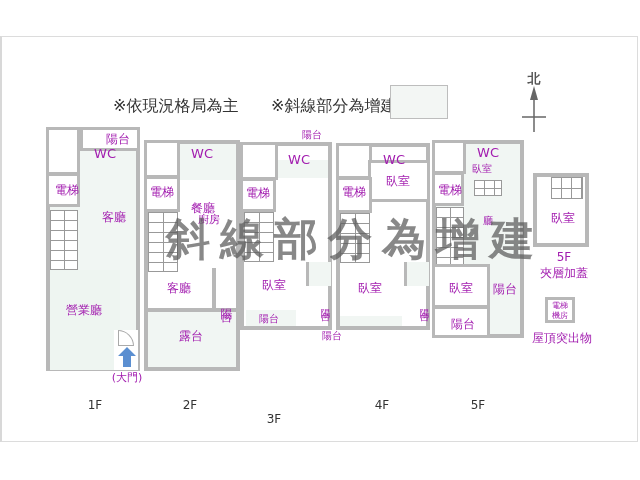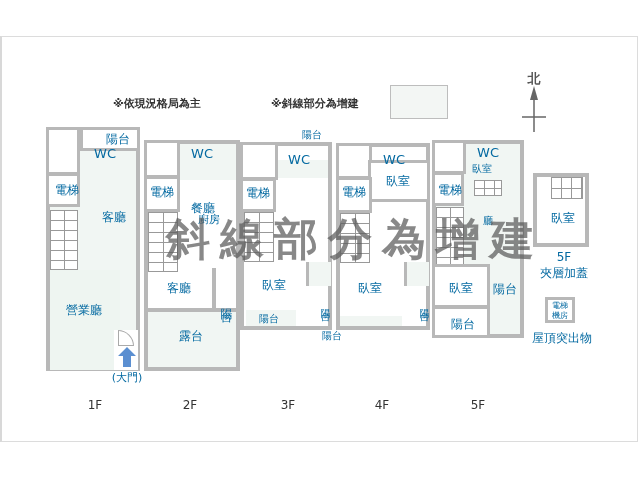--- a/index.html
+++ b/index.html
@@ -1,26 +1,26 @@
 <!DOCTYPE html>
 <html><head>
 <meta charset="utf-8">
 <style>
   html, body { margin:0; padding:0; background:#ffffff; }
   body { width:640px; height:480px; position:relative; overflow:hidden; font-family:"DejaVu Sans", sans-serif; color:#333; }
   .frame { position:absolute; left:0; top:36px; width:638px; height:406px; border:1px solid #dcdcdc; border-left:2px solid #d8d8d8; background:#fff; box-sizing:border-box; }
   .abs { position:absolute; }
-  .note { font-size:11px; color:#333; white-space:nowrap;font-weight:bold; }
+  .note { font-size:16px; color:#333; white-space:nowrap; }
   .legend-box { position:absolute; left:390px; top:85px; width:58px; height:34px; border:1px solid #bdbdbd; background:#f3f6f4; box-sizing:border-box; }
   .north { position:absolute; left:522px; top:70px; width:24px; height:64px; }
   .north-label { position:absolute; left:0; top:0; width:24px; text-align:center; font-size:13px; font-weight:bold; color:#555; }
   .wall { position:absolute; border:4px solid #b8b8b8; box-sizing:border-box; background:transparent; }
   .fill { position:absolute; background:#f1f6f3; }
   .inner { position:absolute; border:3px solid #b8b8b8; box-sizing:border-box; background:#fff; }
-  .room-label { position:absolute; font-size:12px; color:#0369a1; white-space:nowrap; transform:translate(-50%,-50%); }
+  .room-label { position:absolute; font-size:12px; color:#a21caf; white-space:nowrap; transform:translate(-50%,-50%); }
   .room-label.small { font-size:10px; }
   .wc { font-size:13px;margin-left:40px; }
   .vert { writing-mode:vertical-rl; text-orientation:upright; letter-spacing:2px; }
   .stairs { position:absolute; background-image:repeating-linear-gradient(to bottom, #fff 0, #fff 9px, #999 9px, #999 10px); border:1px solid #999; box-sizing:border-box; }
   .stairs.h { background-image:repeating-linear-gradient(to right, #fff 0, #fff 9px, #999 9px, #999 10px); }
   .stairs::after { content:""; position:absolute; left:50%; top:0; bottom:0; border-left:1px solid #999; }
   .stairs.h::after { left:0; right:0; top:50%; bottom:auto; border-left:none; border-top:1px solid #999; }
   .floor-label { position:absolute; top:398px; font-size:12px; color:#333; transform:translateX(-50%); }
   .door-arc { position:absolute; border:1px solid #aaa; border-radius:0 100% 0 0; box-sizing:border-box; }
   .watermark { position:absolute; left:166px; top:210px; font-size:44px; font-weight:bold; color:rgba(90,90,90,0.72); letter-spacing:10px; white-space:nowrap; font-family:"DejaVu Sans", sans-serif; }
@@ -92,21 +92,21 @@
   <div class="inner" style="left:240px;top:178px;width:36px;height:34px;"></div>
   <div class="stairs" style="left:244px;top:212px;width:30px;height:50px;"></div>
   <div class="abs" style="left:306px;top:262px;width:22px;height:24px;background:#f1f6f3;border-left:3px solid #b8b8b8;"></div>
   <div class="fill" style="left:246px;top:310px;width:50px;height:16px;"></div>
   <span class="room-label wc" style="left:259px;top:159px;">WC</span>
   <span class="room-label small" style="left:312px;top:135px;">陽台</span>
   <span class="room-label" style="left:258px;top:193px;">電梯</span>
   <span class="room-label" style="left:274px;top:285px;">臥室</span>
   <span class="room-label vert small" style="left:325px;top:303px;">陽台</span>
   <span class="room-label small" style="left:269px;top:319px;">陽台</span>
-  <span class="floor-label" style="left:288px;">3F</span>
+  <span class="floor-label" style="left:274px;margin-top:14px;">3F</span>
 </div>
 
 <div>
   <div class="wall" style="left:336px;top:143px;width:94px;height:187px;"></div>
   <div class="inner" style="left:336px;top:143px;width:36px;height:36px;"></div>
   <div class="inner" style="left:368px;top:160px;width:62px;height:42px;"></div>
   <div class="inner" style="left:336px;top:177px;width:36px;height:36px;"></div>
   <div class="stairs" style="left:340px;top:213px;width:30px;height:50px;"></div>
   <div class="abs" style="left:404px;top:262px;width:22px;height:24px;background:#f1f6f3;border-left:3px solid #b8b8b8;"></div>
   <div class="fill" style="left:340px;top:316px;width:62px;height:10px;"></div>

